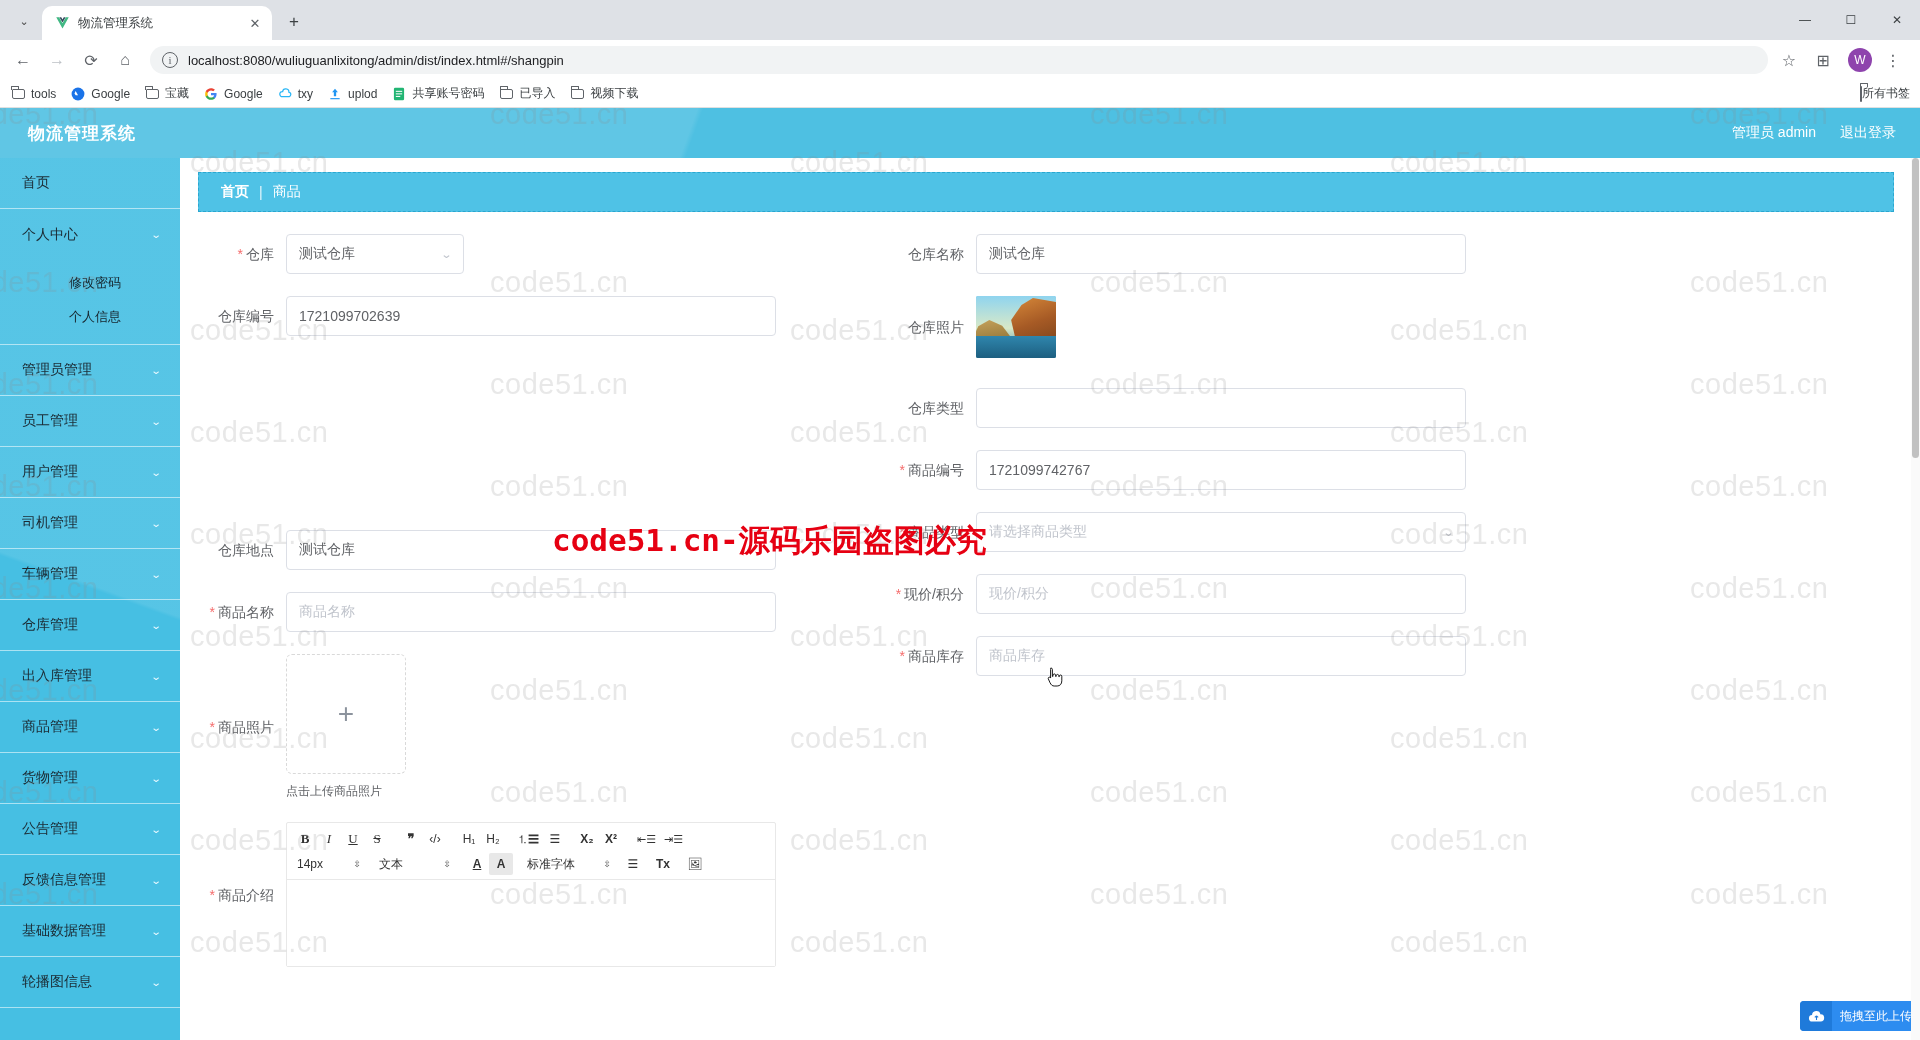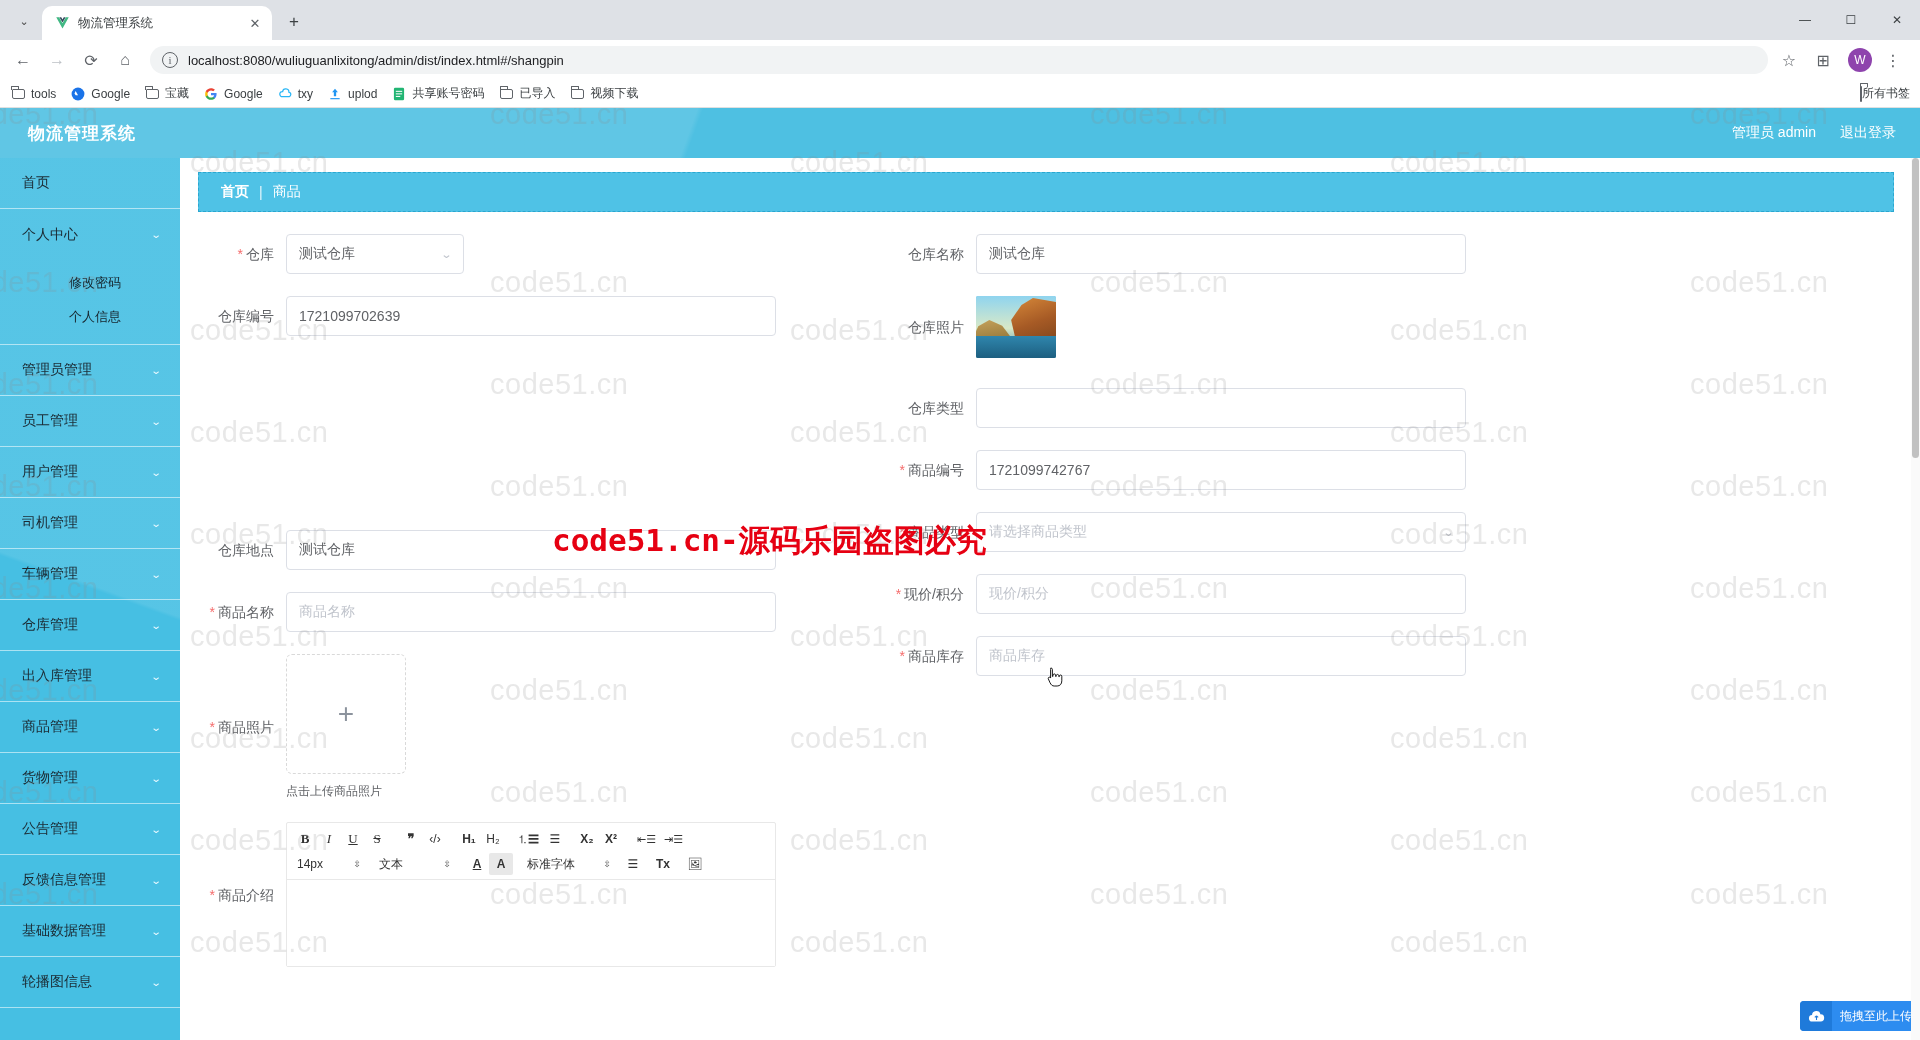--- a/index.html
+++ b/index.html
@@ -566,21 +566,21 @@
               </div>
               <div class="editor-wrap">
                 <div class="editor-toolbar">
                   <div class="tb-row">
                     <div class="tb-btn" style="font-weight:bold">B</div>
                     <div class="tb-btn" style="font-style:italic">I</div>
                     <div class="tb-btn" style="text-decoration:underline">U</div>
                     <div class="tb-btn" style="text-decoration:line-through">S</div>
                     <div class="tb-btn" style="margin-left:10px;font-weight:bold">❞</div>
                     <div class="tb-btn sans">‹/›</div>
-                    <div class="tb-btn sans" style="margin-left:10px;font-weight:bold">H₁</div>
+                    <div class="tb-btn sans" style="margin-left:10px;font-weight:normal">H₁</div>
                     <div class="tb-btn sans" style="font-weight:normal">H₂</div>
                     <div class="tb-btn sans" style="margin-left:8px;font-size:11px">⒈☰</div>
                     <div class="tb-btn sans">☰</div>
                     <div class="tb-btn sans" style="margin-left:8px;font-weight:bold">X₂</div>
                     <div class="tb-btn sans" style="font-weight:bold">X²</div>
                     <div class="tb-btn sans" style="margin-left:10px;font-size:11px">⇤☰</div>
                     <div class="tb-btn sans" style="font-size:11px">⇥☰</div>
                   </div>
                   <div class="tb-row" style="margin-top:3px">
                     <div class="tb-sel" style="width:72px">

